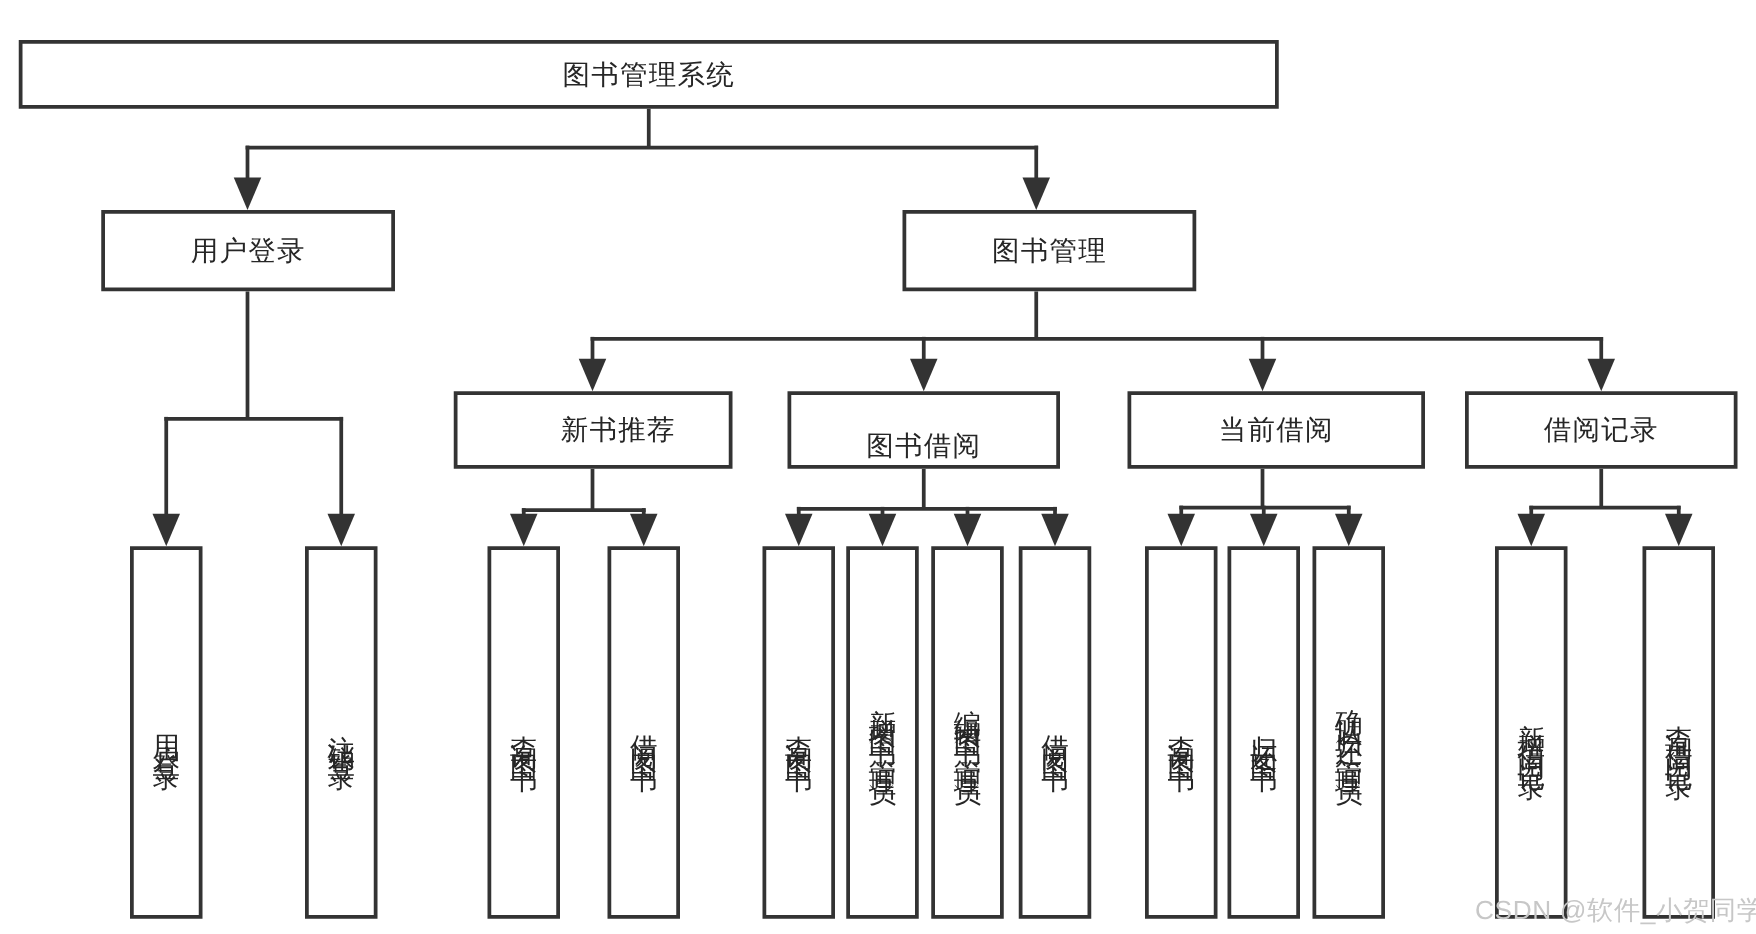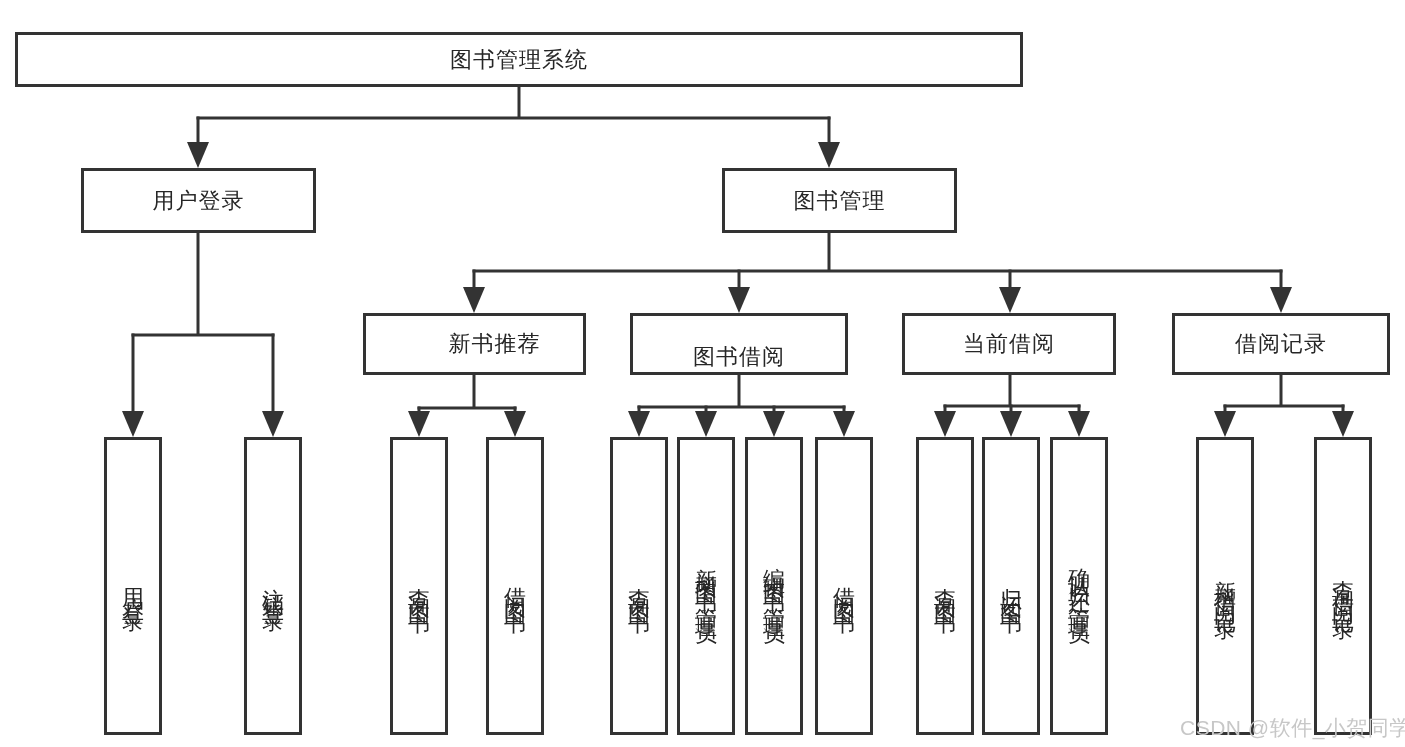--- a/index.html
+++ b/index.html
@@ -127,21 +127,21 @@
   <div class="node" style="left:711px; top:168px; width:235px; height:65px;margin-left:11px;">
     <span>图书管理</span>
   </div>
 
   <div class="node" style="left:363px; top:313px; width:223px; height:62px;padding-left:40px;">
     <span>新书推荐</span>
   </div>
   <div class="node" style="left:630px; top:313px; width:218px; height:62px;align-items:flex-end;">
     <span>图书借阅</span>
   </div>
-  <div class="node" style="left:902px; top:313px; width:214px; height:62px;">
+  <div class="node" style="left:902px; top:313px; width:238px; height:62px;">
     <span>当前借阅</span>
   </div>
   <div class="node" style="left:1172px; top:313px; width:218px; height:62px;">
     <span>借阅记录</span>
   </div>
 
   <div class="node v" style="left:104px; top:437px; width:58px; height:298px;">
     <span>用户登录</span>
   </div>
   <div class="node v" style="left:244px; top:437px; width:58px; height:298px;">

